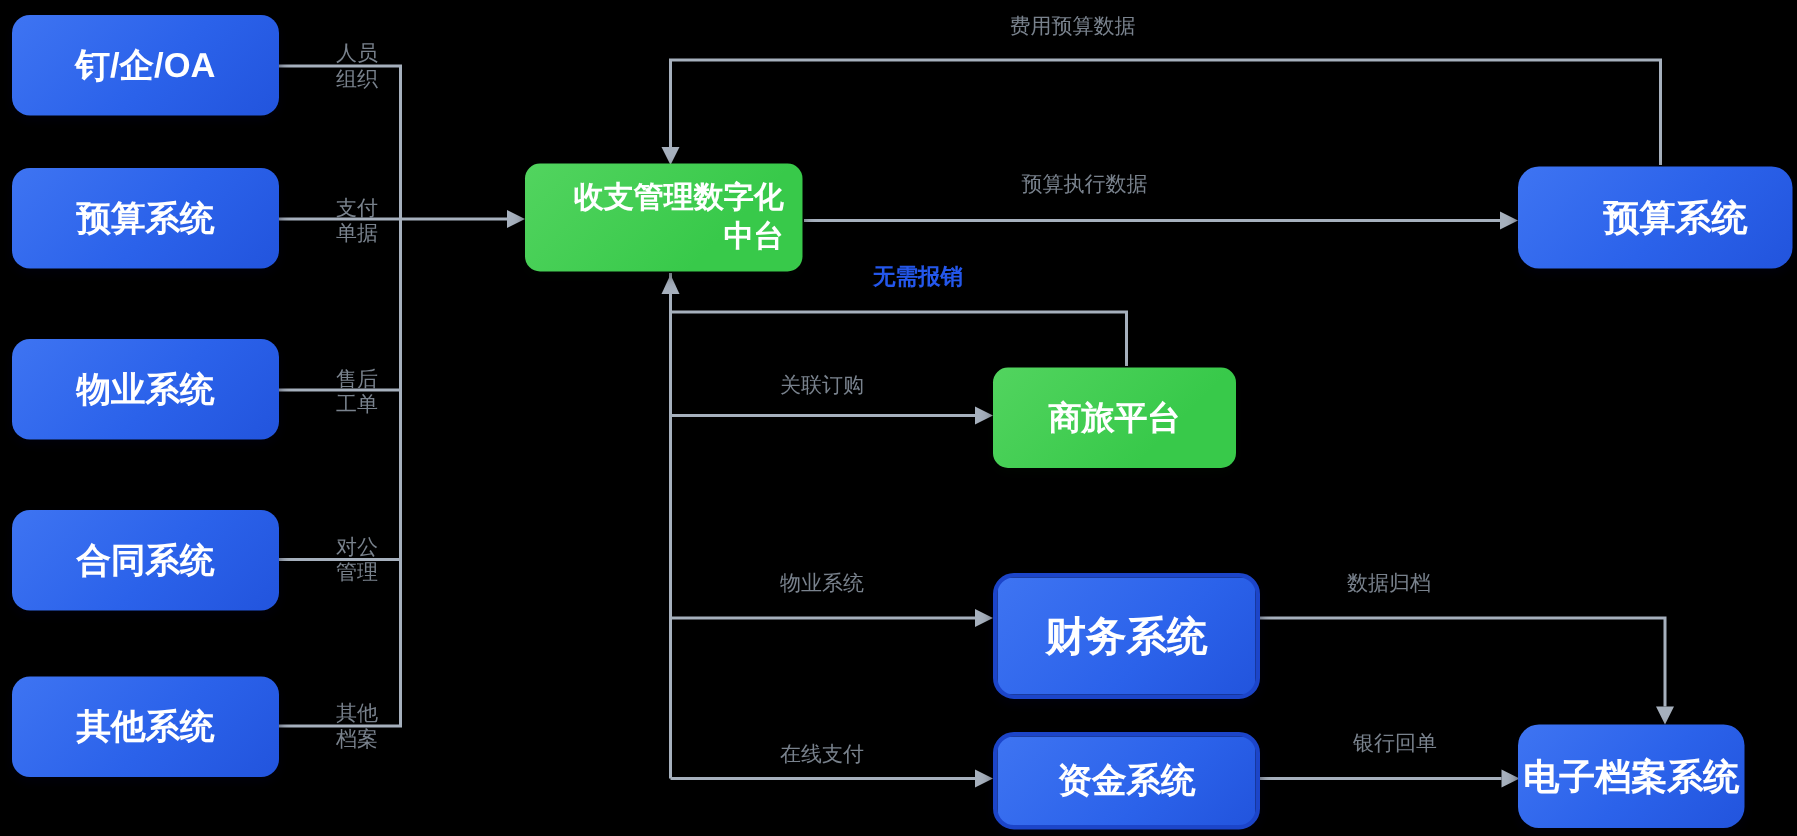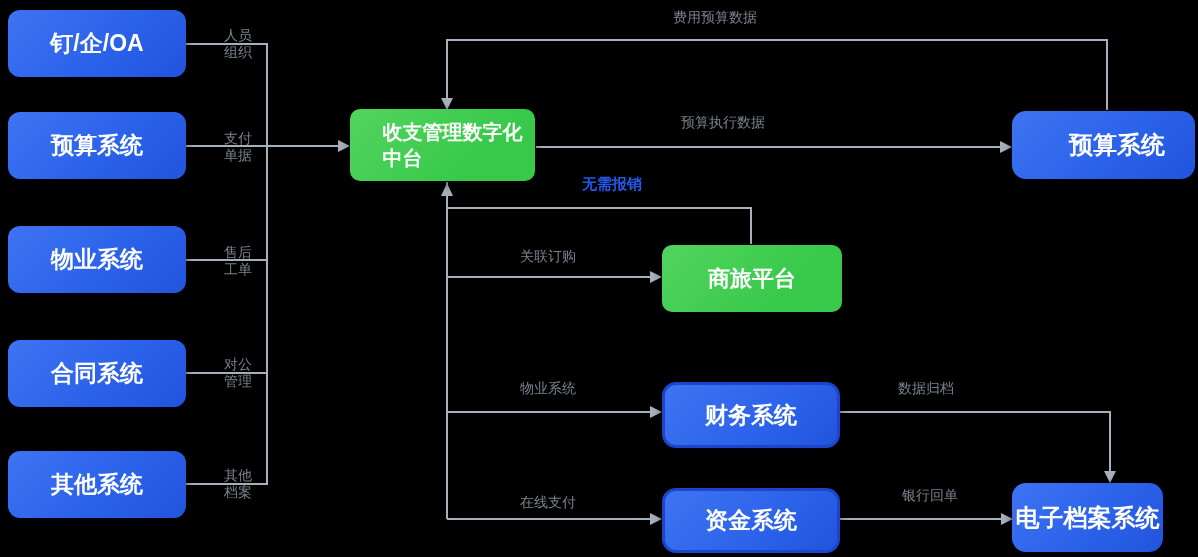--- a/index.html
+++ b/index.html
@@ -10,44 +10,44 @@
     font-family:"Liberation Sans","DejaVu Sans",sans-serif;
     overflow:hidden;
   }
   svg.wires{position:absolute;left:0;top:0;z-index:1;}
   svg.wires path{stroke:var(--line-gray,#a6b0bd);stroke-width:2;fill:none;}
   svg.wires polygon{fill:var(--line-gray,#a6b0bd);stroke:none;}
 
   .node{
     position:absolute;z-index:2;
     display:flex;align-items:center;justify-content:center;
-    color:var(--text-white,#fff);font-weight:bold;text-align:left;
+    color:var(--text-white,#fff);font-weight:bold;text-align:right;
     box-sizing:border-box;
   }
   .node-blue{
     background:linear-gradient(135deg,var(--node-blue-light,#3e74f2) 0%,var(--node-blue,#2b62ea) 55%,var(--node-blue-dark,#2254dd) 100%);
     border-radius:12px;
     box-shadow:0 3px 8px rgba(0,0,20,.55);
   }
   .node-blue-bordered{
     background:linear-gradient(135deg,var(--node-blue-light,#3e74f2) 0%,var(--node-blue,#2b62ea) 60%,var(--node-blue-dark,#2254dd) 100%);
     border:3px solid var(--node-blue-border,#1c45c9);
     border-radius:14px;
     box-shadow:0 3px 8px rgba(0,0,20,.55);
   }
   .node-green{
     background:linear-gradient(135deg,var(--node-green-light,#52d45f) 0%,var(--node-green,#38c94a) 70%);
     border-radius:10px;
     box-shadow:0 3px 8px rgba(0,10,0,.5);
   }
   .src{left:8px;width:178px;height:67px;font-size:23px;}
   .hub{left:350px;top:109px;width:185px;height:72px;font-size:20px;line-height:26px;padding-left:20px;}
-  .travel{left:662px;top:245px;width:180px;height:67px;font-size:22px;}
+  .travel{left:662px;top:245px;width:162px;height:67px;font-size:22px;}
   .budget{left:1012px;top:111px;width:183px;height:68px;font-size:24px;border-radius:14px;padding-left:27px;}
-  .finance{left:662px;top:382px;width:178px;height:66px;font-size:23px;}
+  .finance{left:662px;top:382px;width:178px;height:84px;font-size:27px;}
   .treasury{left:662px;top:488px;width:178px;height:65px;font-size:23px;}
   .archive{left:1012px;top:483px;width:151px;height:69px;font-size:24px;border-radius:14px;}
 
   .tag{
     position:absolute;z-index:3;left:238px;transform:translateX(-50%);
     color:var(--label-gray,#79828d);font-size:14px;line-height:17px;
     text-align:center;white-space:nowrap;
   }
   .edge-label{
     position:absolute;z-index:3;transform:translateX(-50%);

